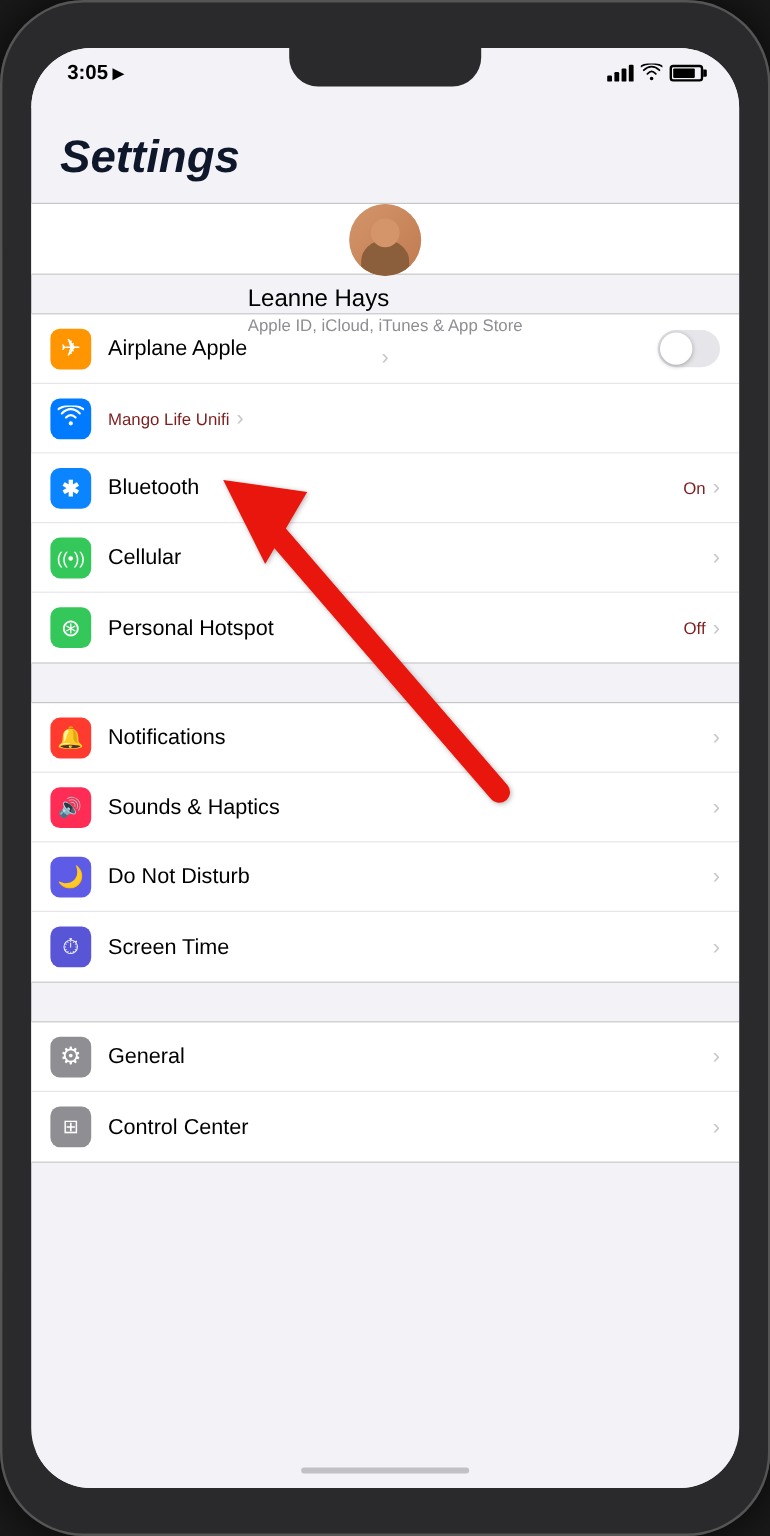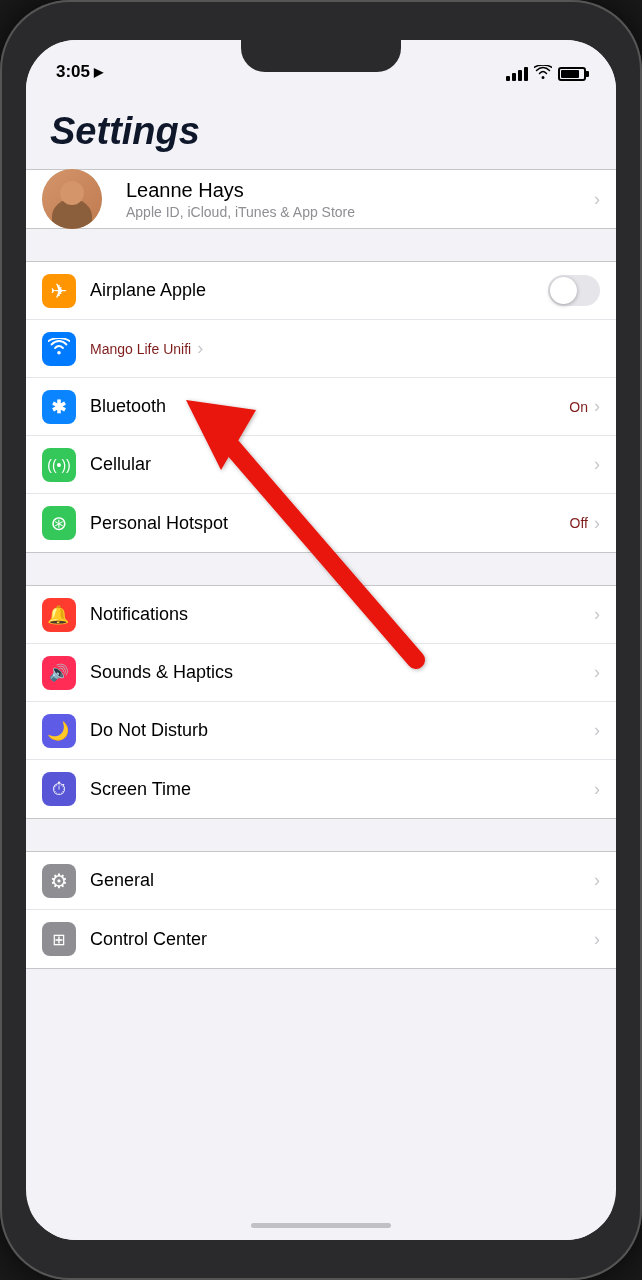--- a/index.html
+++ b/index.html
@@ -46,21 +46,21 @@
       position: relative;
       display: flex;
       flex-direction: column;
     }
 
     
     .status-bar {
       background: #f2f2f7;
       height: 50px;
       display: flex;
-      align-items: flex-end;
+      align-items: center;
       padding: 0 30px 8px;
       justify-content: space-between;
       flex-shrink: 0;
       position: relative;
     }
 
     
     .notch {
       position: absolute;
       top: 0;
@@ -160,21 +160,22 @@
       background: #fff;
       margin: 0 0 32px 0;
       border-top: 0.5px solid #c6c6c8;
       border-bottom: 0.5px solid #c6c6c8;
     }
 
     .profile-row {
       display: flex;
       align-items: center;
       padding: 12px 16px;
-      gap: 24px;
+      gap: 8px;
+      flex-direction: column;
     }
 
     .avatar {
       width: 60px;
       height: 60px;
       border-radius: 30px;
       background: #c8a882;
       overflow: hidden;
       flex-shrink: 0;
       display: flex;

